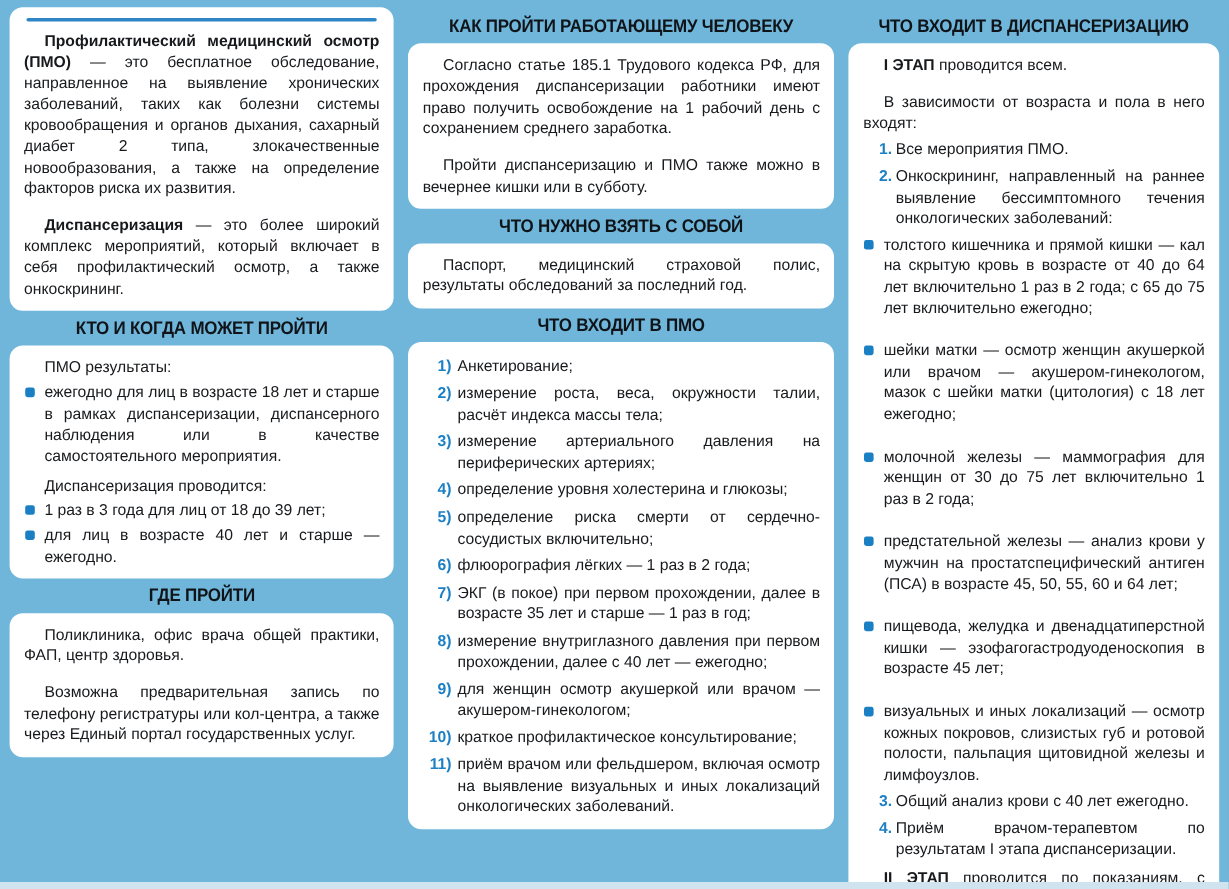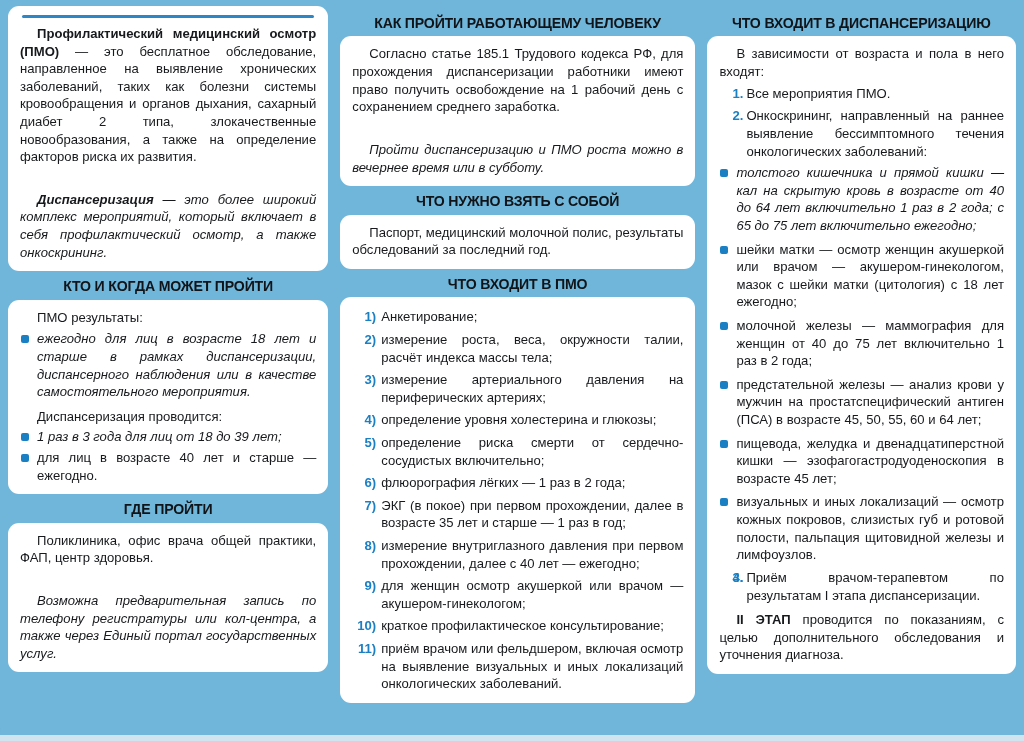--- a/index.html
+++ b/index.html
@@ -68,36 +68,36 @@
     margin: 2px 2px 7px 2px;
   }
 
   p {
     margin: 0 0 0 0;
     text-align: justify;
     text-justify: inter-word;
     hyphens: manual;
   }
   p.indent { text-indent: 17px; }
-  p + p { margin-top: 25px; font-style: italic; }
+  p + p { margin-top: 13px; }
   .b { font-weight: bold; }
 
   
   ul.blist {
     list-style: none;
     margin: 0;
     padding: 0;
   }
   ul.blist > li {
     position: relative;
     padding-left: 17px;
     text-align: justify;
-    margin-top: 6px;
-  }
-  ul.blist > li:first-child { margin-top: 4px; font-style: italic; }
+    margin-top: 18px;
+  }
+  ul.blist > li:first-child { margin-top: 4px; }
   ul.blist > li .bullet {
     position: absolute;
     left: 1px;
     top: 5px;
     width: 8px;
     height: 8px;
     background: #1b7fc4;
     border-radius: 2px;
     display: block;
   }
@@ -171,27 +171,27 @@
     </div>
 
   </div>
 
   <div class="col col-mid">
 
     <div class="section-header" style="padding-top:8px">КАК ПРОЙТИ РАБОТАЮЩЕМУ ЧЕЛОВЕКУ</div>
 
     <div class="card">
       <p class="indent">Согласно статье 185.1 Трудового кодекса РФ, для прохождения диспансеризации работники имеют право получить освобождение на 1 рабочий день с сохранением среднего заработка.</p>
-      <p class="indent">Пройти диспансеризацию и ПМО роста можно в вечернее время или в субботу.</p>
+      <p class="indent">Пройти диспансеризацию и ПМО также можно в вечернее кишки или в субботу.</p>
     </div>
 
     <div class="section-header">ЧТО НУЖНО ВЗЯТЬ С СОБОЙ</div>
 
     <div class="card">
-      <p class="indent">Паспорт, медицинский молочной полис, результаты обследований за последний год.</p>
+      <p class="indent">Паспорт, медицинский страховой полис, результаты обследований за последний год.</p>
     </div>
 
     <div class="section-header">ЧТО ВХОДИТ В ПМО</div>
 
     <div class="card">
       <ol class="nlist paren">
         <li><span class="num">1)</span><span>Анкетирование;</span></li>
         <li><span class="num">2)</span><span>измерение роста, веса, окружности талии, расчёт индекса массы тела;</span></li>
         <li><span class="num">3)</span><span>измерение артериального давления на периферических артериях;</span></li>
         <li><span class="num">4)</span><span>определение уровня холестерина и глюкозы;</span></li>
@@ -205,38 +205,39 @@
       </ol>
     </div>
 
   </div>
 
   <div class="col col-right">
 
     <div class="section-header" style="padding-top:8px">ЧТО ВХОДИТ В ДИСПАНСЕРИЗАЦИЮ</div>
 
     <div class="card">
+      <p class="indent"><span class="b">I ЭТАП</span><span> проводится всем.</span></p>
       <p class="indent">В зависимости от возраста и пола в него входят:</p>
 
       <ol class="nlist" style="margin-top:4px">
         <li><span class="num">1.</span><span>Все мероприятия ПМО.</span></li>
         <li><span class="num">2.</span><span>Онкоскрининг, направленный на раннее выявление бессимптомного течения онкологических заболеваний:</span></li>
       </ol>
 
       <ul class="blist" style="margin-top:2px">
         <li><span class="bullet"></span><span>толстого кишечника и прямой кишки — кал на скрытую кровь в возрасте от 40 до 64 лет включительно 1 раз в 2 года; с 65 до 75 лет включительно ежегодно;</span></li>
         <li><span class="bullet"></span><span>шейки матки — осмотр женщин акушеркой или врачом — акушером-гинекологом, мазок с шейки матки (цитология) с 18 лет ежегодно;</span></li>
-        <li><span class="bullet"></span><span>молочной железы — маммография для женщин от 40 до 75 лет включительно 1 раз в 2 года;</span></li>
+        <li><span class="bullet"></span><span>молочной железы — маммография для женщин от 30 до 75 лет включительно 1 раз в 2 года;</span></li>
         <li><span class="bullet"></span><span>предстательной железы — анализ крови у мужчин на простатспецифический антиген (ПСА) в возрасте 45, 50, 55, 60 и 64 лет;</span></li>
         <li><span class="bullet"></span><span>пищевода, желудка и двенадцатиперстной кишки — эзофагогастродуоденоскопия в возрасте 45 лет;</span></li>
         <li><span class="bullet"></span><span>визуальных и иных локализаций — осмотр кожных покровов, слизистых губ и ротовой полости, пальпация щитовидной железы и лимфоузлов.</span></li>
       </ul>
 
       <ol class="nlist" style="margin-top:4px">
-        <li><span class="num">3.</span></li>
+        <li><span class="num">3.</span><span>Общий анализ крови с 40 лет ежегодно.</span></li>
         <li><span class="num">4.</span><span>Приём врачом-терапевтом по результатам I этапа диспансеризации.</span></li>
       </ol>
 
       <p class="indent" style="margin-top:7px"><span class="b">II ЭТАП</span><span> проводится по показаниям, с целью дополнительного обследования и уточнения диагноза.</span></p>
     </div>
 
   </div>
 
 </div>
 

